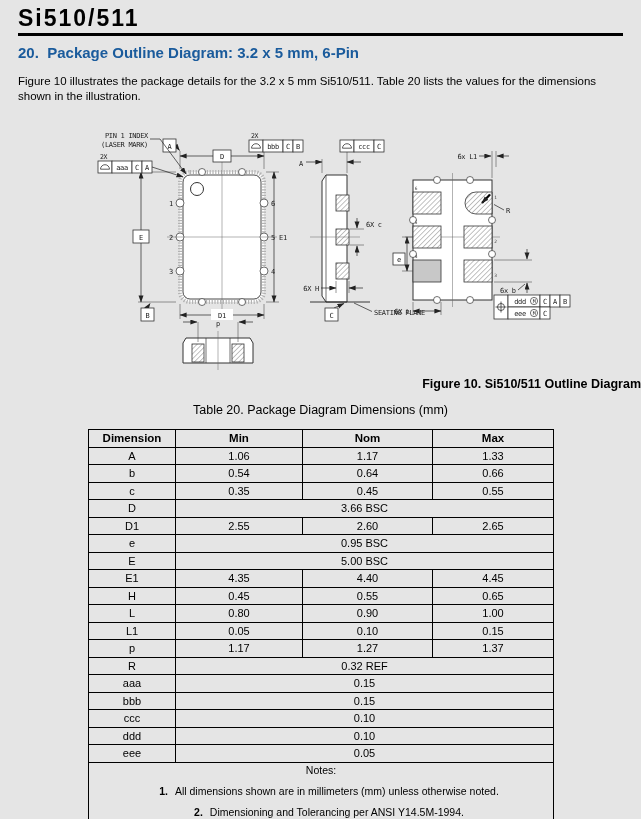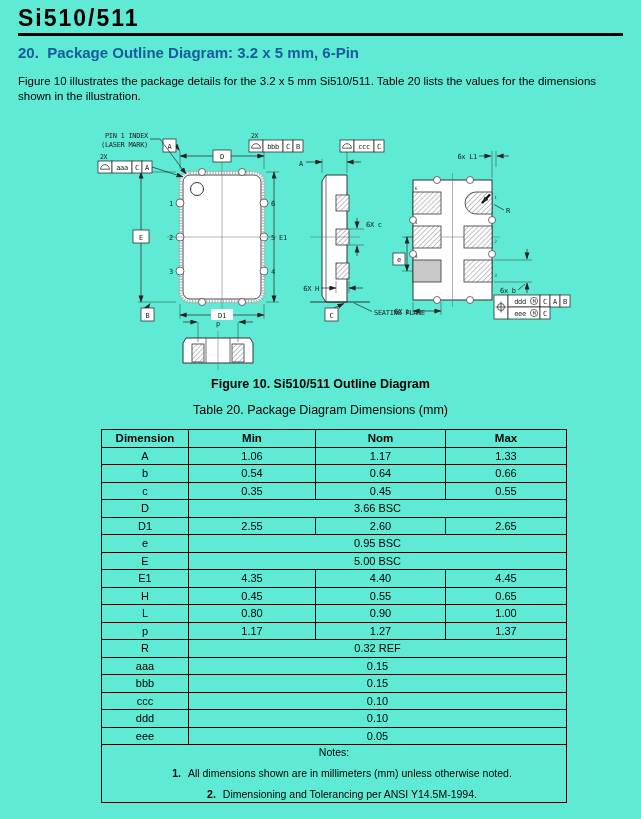--- a/index.html
+++ b/index.html
@@ -1,28 +1,28 @@
 <!DOCTYPE html>
 <html><head>
 <meta charset="utf-8">
 <style>
   html,body{margin:0;padding:0;background:#ffffff;}
-  .page{position:relative;width:641px;height:819px;background:#5eead4;
+  .page{position:relative;width:641px;height:819px;background:#e5e5e5;
         font-family:"Liberation Sans",sans-serif;color:#000;overflow:hidden;}
   .doc-title{position:absolute;left:18px;top:5px;font-size:23px;font-weight:bold;letter-spacing:2px;}
   .title-rule{position:absolute;left:18px;top:33px;width:605px;border-top:3px solid #000;}
   .section-heading{position:absolute;left:18px;top:44px;font-size:15px;font-weight:bold;
         color:#1a5b9c;white-space:pre-wrap;}
   .intro{position:absolute;left:18px;top:74px;width:598px;font-size:11.5px;line-height:15px;}
   svg.drawing{position:absolute;left:0;top:125px;}
-  .fig-caption{position:absolute;left:0;top:377px;width:641px;text-align:center;
+  .fig-caption{position:absolute;left:0;top:377px;width:641px;text-align:right;
         font-weight:bold;font-size:12.5px;}
   .tbl-caption{position:absolute;left:0;top:403px;width:641px;text-align:center;
         font-weight:normal;font-size:12.5px;}
-  table.dims{position:absolute;left:101px;top:429px;width:465px;border-collapse:collapse;
+  table.dims{position:absolute;left:88px;top:429px;width:465px;border-collapse:collapse;
         font-size:11px;table-layout:fixed;}
   table.dims th,table.dims td{border:1px solid #000;padding:1px 3px;text-align:center;height:14.5px;}
   table.dims th{font-weight:bold;font-size:11.5px;}
   td.notes-cell{text-align:left;padding:2px 6px 4px 6px;font-size:10.5px;height:auto;}
   .notes-label{font-weight:normal;}
   .note-item{margin:9px 0 1px 16px;}
   .note-num{font-weight:bold;margin-right:7px;}
   
   .dt{font-family:"DejaVu Sans Mono",monospace;font-size:7px;fill:#222;letter-spacing:-0.3px;}
   .dtm{font-family:"DejaVu Sans Mono",monospace;font-size:7px;fill:#222;text-anchor:middle;letter-spacing:-0.3px;}
@@ -381,20 +381,26 @@
           <td>0.55</td>
           <td>0.65</td>
         </tr>
         <tr>
           <td>L</td>
           <td>0.80</td>
           <td>0.90</td>
           <td>1.00</td>
         </tr>
         <tr>
+          <td>L1</td>
+          <td>0.05</td>
+          <td>0.10</td>
+          <td>0.15</td>
+        </tr>
+        <tr>
           <td>p</td>
           <td>1.17</td>
           <td>1.27</td>
           <td>1.37</td>
         </tr>
         <tr>
           <td>R</td>
           <td colspan="3">0.32 REF</td>
         </tr>
         <tr>

